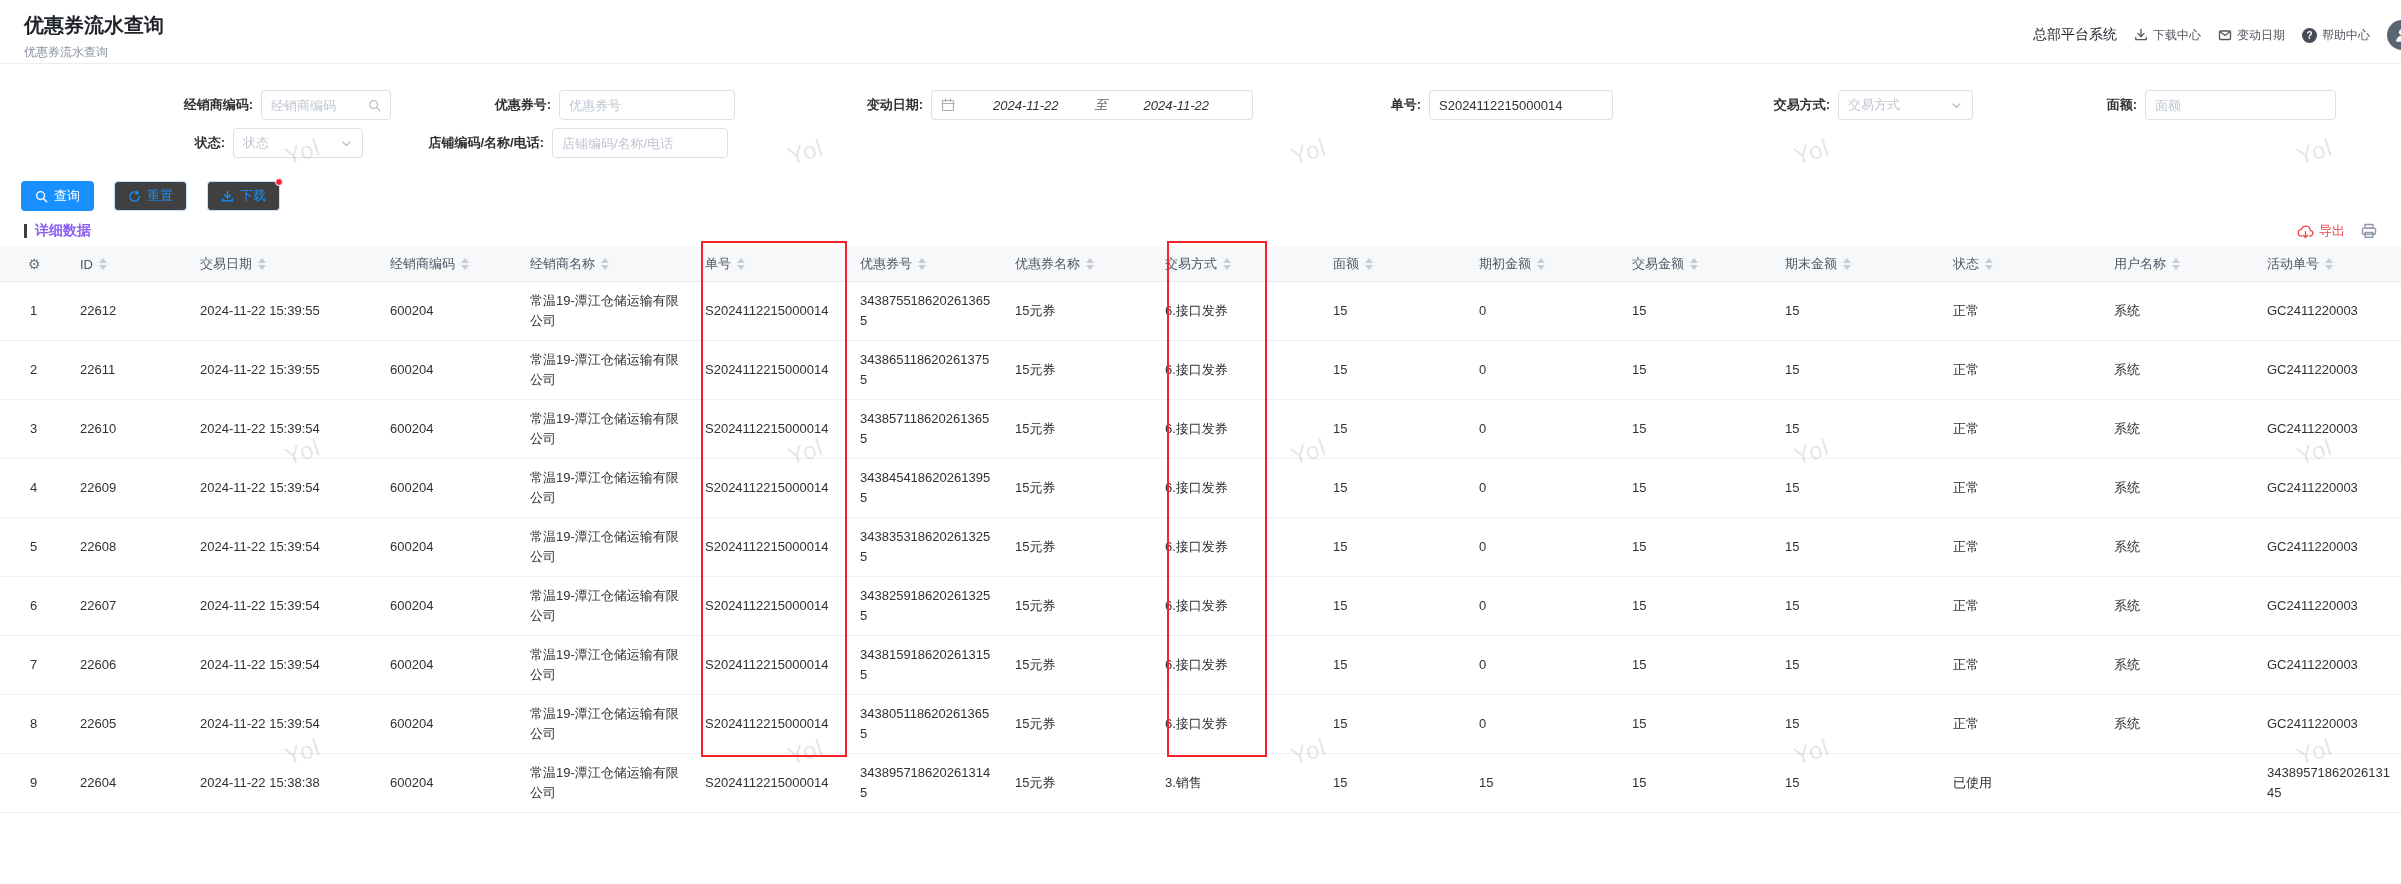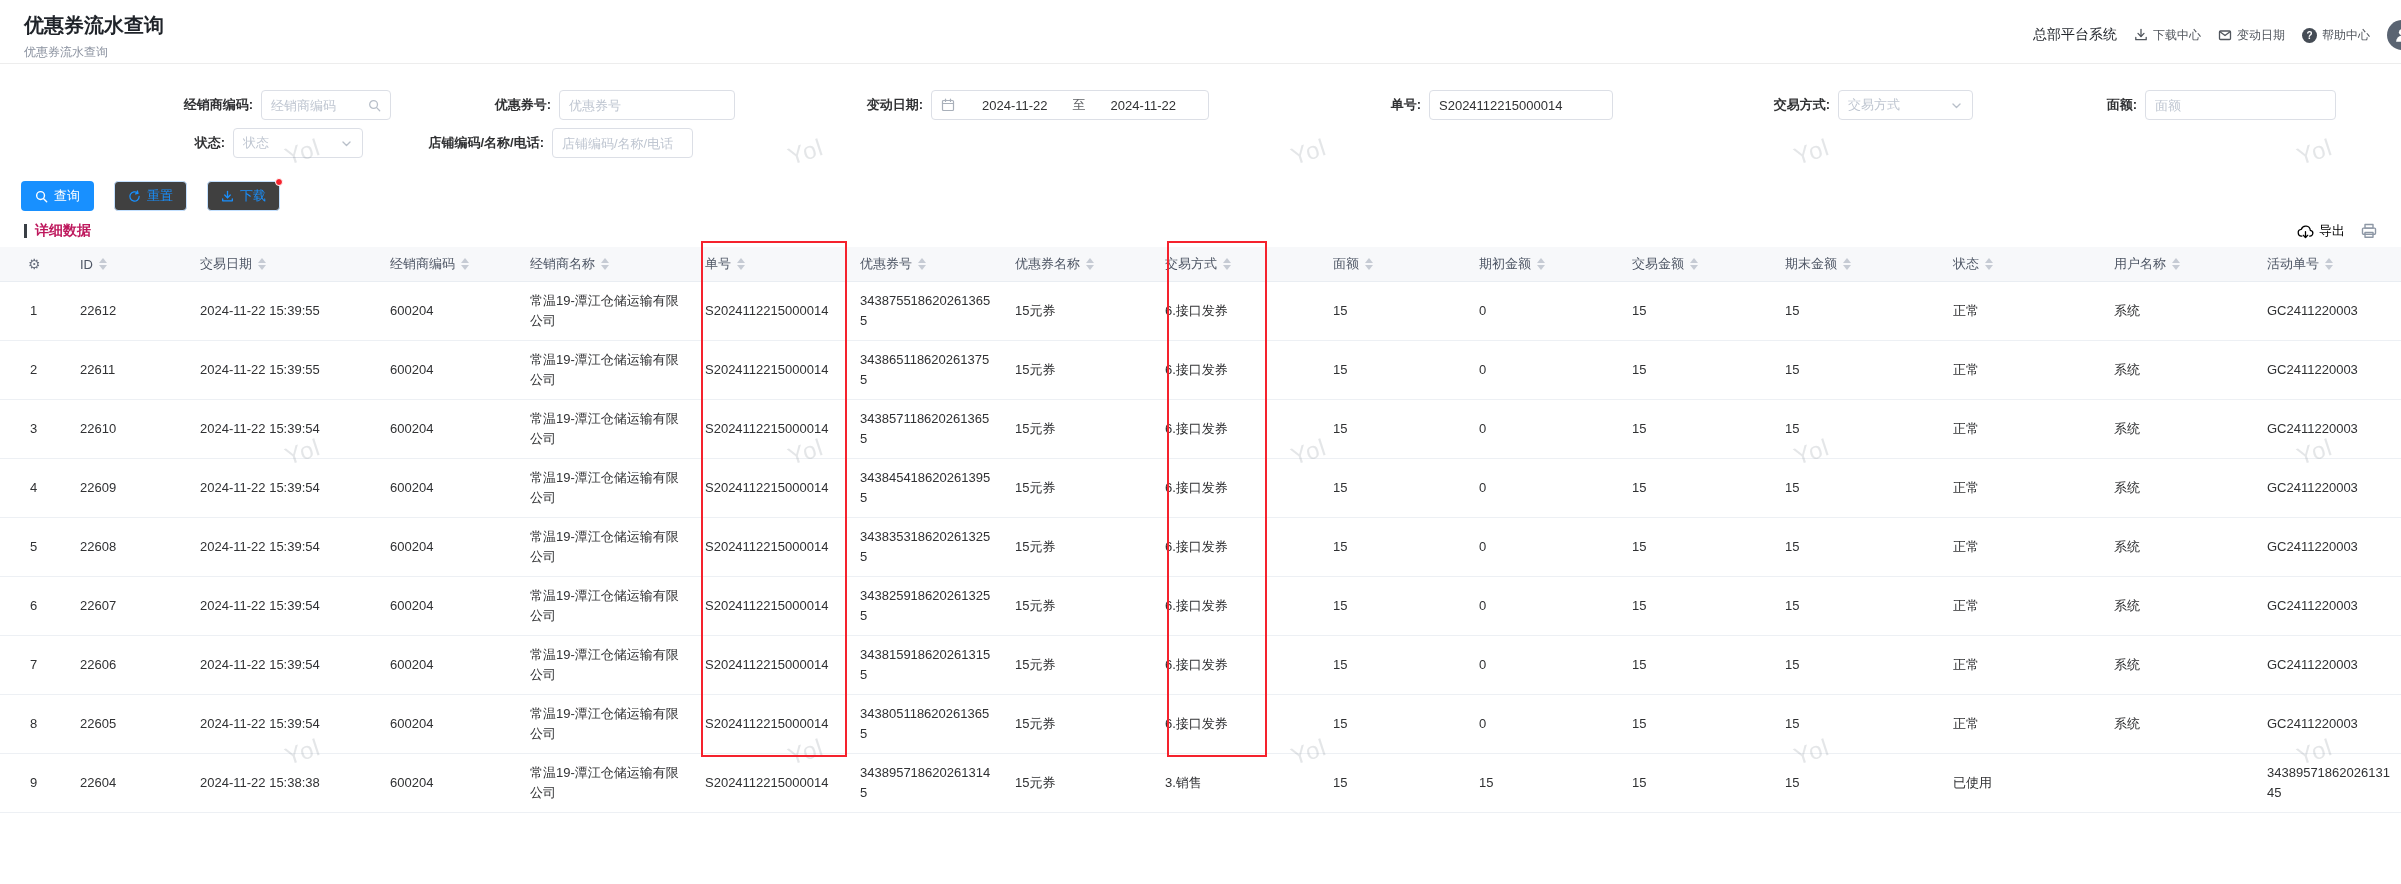--- a/index.html
+++ b/index.html
@@ -51,24 +51,24 @@
     padding: 0 13px; font-size: 13px; cursor: pointer; border: 1px solid transparent;
     position: relative; font-family: inherit; }
   .btn svg { width: 13px; height: 13px; }
   .btn-primary { background: #1890ff; color: #fff; }
   .btn-light { background: #404040; color: #1890ff; border-color: #c3e0ff; }
   .badge-dot { position: absolute; top: -4px; right: -4px; width: 8px; height: 8px;
     background: #f5222d; border-radius: 50%; border: 1px solid #fff; }
 
   
   .section-row { display: flex; justify-content: space-between; align-items: center; padding: 10px 24px 6px; height: 36px; }
-  .section-title { display: flex; align-items: center; gap: 8px; font-size: 14px; font-weight: 700; color: #be185d; }
+  .section-title { display: flex; align-items: center; gap: 8px; font-size: 14px; font-weight: 700; color: #8b5cf6; }
   .section-title .bar { width: 3px; height: 14px; background: #3a3f45; }
   .section-tools { display: flex; align-items: center; gap: 16px; }
-  .export-link { color: #000000; font-size: 13px; display: inline-flex; align-items: center; gap: 5px; cursor: pointer; }
+  .export-link { color: #ef4444; font-size: 13px; display: inline-flex; align-items: center; gap: 5px; cursor: pointer; }
   .export-link svg { width: 17px; height: 15px; }
   .print-btn { color: #8d97a5; display: inline-flex; cursor: pointer; }
   .print-btn svg { width: 16px; height: 16px; }
 
   
   table.data-table { border-collapse: collapse; table-layout: fixed; width: 2401px; font-size: 13px; }
   thead th { background: #f7f8fa; height: 34px; text-align: left; padding: 0 8px 0 10px;
     font-weight: 500; color: #4e5665; border-bottom: 1px solid #e9edf2; white-space: nowrap; }
   th.gear-th { padding-left: 28px; }
   .gear { font-size: 14px; color: #6b7280; cursor: pointer; }
@@ -157,21 +157,21 @@
 
     <div class="f-item" style="left:559px; top:26px;">
       <label class="f-label">优惠券号:</label>
       <div class="f-control" style="width:176px;">
         <input placeholder="优惠券号" style="">
       </div>
     </div>
 
     <div class="f-item" style="left:931px; top:26px;">
       <label class="f-label">变动日期:</label>
-      <div class="f-control date-control" style="width:278px;">
+      <div class="f-control date-control" style="width:322px;font-style:italic;">
         <svg class="cal" viewBox="0 0 14 14" fill="none" stroke="currentColor" stroke-width="1.2" stroke-linecap="round">
             <rect x="1.5" y="2.5" width="11" height="10" rx="1"></rect>
             <line x1="1.5" y1="5.5" x2="12.5" y2="5.5"></line>
             <line x1="4.5" y1="1.2" x2="4.5" y2="3.4"></line>
             <line x1="9.5" y1="1.2" x2="9.5" y2="3.4"></line>
           </svg>
         <span class="date-val">2024-11-22</span>
         <span class="date-sep">至</span>
         <span class="date-val">2024-11-22</span>
       </div>
@@ -206,21 +206,21 @@
       <div class="f-control" style="width:130px;">
         <span class="ph">状态</span>
         <svg class="suffix-icon" viewBox="0 0 14 14" fill="none" stroke="currentColor" stroke-width="1.4" stroke-linecap="round" stroke-linejoin="round">
             <polyline points="3.2,5.3 7,9.2 10.8,5.3"></polyline>
           </svg>
       </div>
     </div>
 
     <div class="f-item" style="left:552px; top:64px;">
       <label class="f-label">店铺编码/名称/电话:</label>
-      <div class="f-control" style="width:141px;align-items:center;">
+      <div class="f-control" style="width:176px;align-items:center;">
         <input placeholder="店铺编码/名称/电话" style="">
       </div>
     </div>
 
   </section>
 
   <div class="actions-row">
     <button class="btn btn-primary">
       <svg viewBox="0 0 14 14" fill="none" stroke="currentColor" stroke-width="1.5" stroke-linecap="round">
           <circle cx="6" cy="6" r="4.2"></circle>

